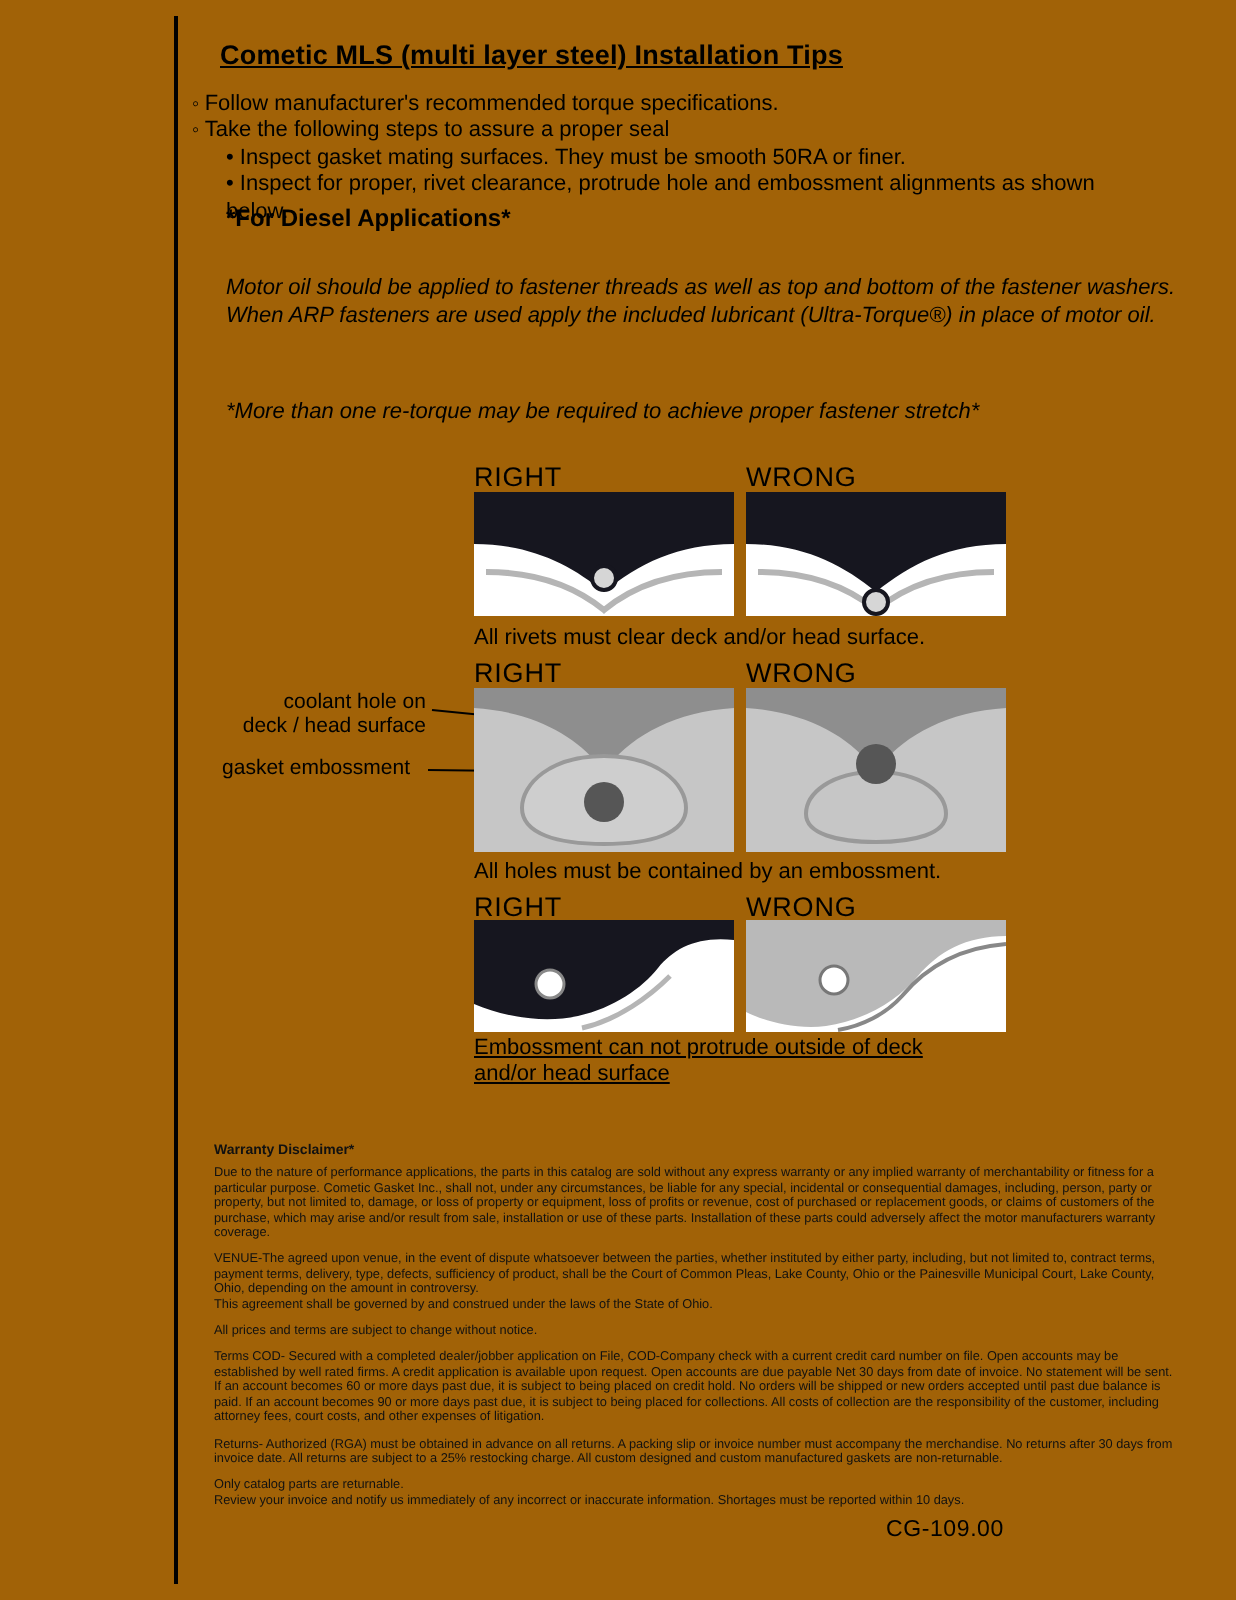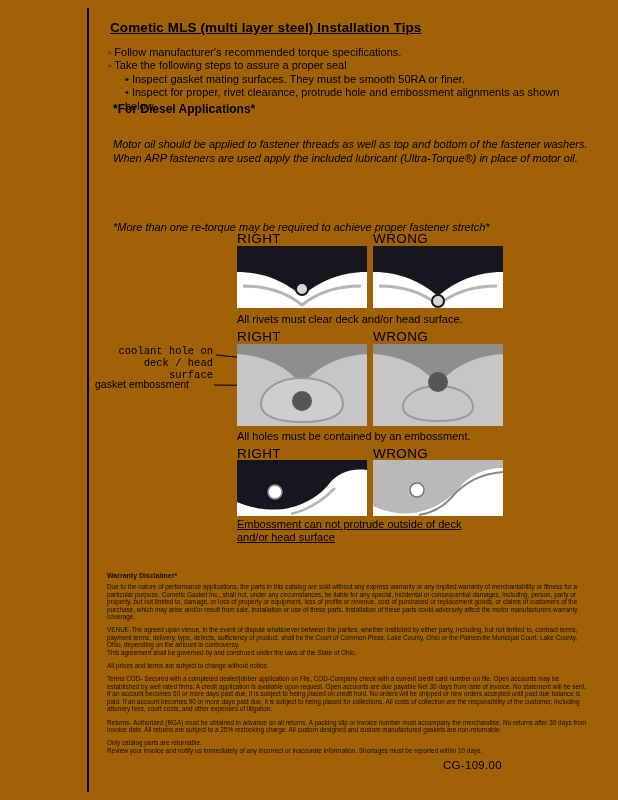--- a/index.html
+++ b/index.html
@@ -16,41 +16,41 @@
     position: absolute; left: 87px; top: 8px;
     width: 2px; height: 784px; background: #000;
   }
   .title {
     position: absolute; left: 110px; top: 20px;
     font-size: 13.5px; font-weight: bold;
     text-decoration: underline;
     letter-spacing: 0.1px;
   }
   .bullets {
-    position: absolute; left: 108px; top: 46px;
+    position: absolute; left: 96px; top: 46px;
     font-size: 11px; line-height: 13.4px;
     width: 480px;
   }
   .b1::before { content: "◦ "; font-size: 10px; }
   .b2 { margin-left: 17px; }
   .b2::before { content: "• "; }
   .diesel-heading {
     position: absolute; left: 113px; top: 102px;
     font-size: 12px; font-weight: bold;
   }
   .para {
     position: absolute; left: 113px;
     width: 478px;
     font-size: 11px; line-height: 13.6px;
     white-space: pre-line;
     font-style: italic;
   }
   .para1 { top: 138px; }
   .para2 { top: 172px; }
-  .note  { top: 221px; white-space: normal; }
+  .note  { top: 200px; white-space: normal; }
 
   .dg-label {
     position: absolute; width: 130px;
     font-size: 13.5px;
     letter-spacing: 0.4px;
   }
   .colL { left: 237px; } .colR { left: 373px; }
   .row1-lbl { top: 231px; } .row2-lbl { top: 329px; } .row3-lbl { top: 446px; }
 
   .panel {
@@ -69,22 +69,22 @@
   }
   .cap1 { top: 313px; }
   .cap2 { top: 430px; }
   .cap3 { top: 518px; text-decoration: underline; }
 
   .ann {
     position: absolute; text-align: right;
     font-size: 10.5px; line-height: 12px;
     white-space: pre-line;
   }
-  .ann-coolant { left: 110px; top: 345px; width: 103px; font-family: Liberation Mono, monospace; }
-  .ann-emboss  { left: 84px; top: 378px; width: 105px; }
+  .ann-coolant { left: 110px; top: 345px; width: 103px; }
+  .ann-emboss  { left: 100px; top: 378px; width: 105px; }
   .leaders { position: absolute; left: 214px; top: 345px; width: 96px; height: 50px; }
 
   .disclaimer {
     position: absolute; left: 107px; top: 572px;
     width: 484px;
     font-size: 6.4px; line-height: 7.4px;
     color: #111;
   }
   .disclaimer h2 {
     font-size: 7px; font-weight: bold; margin-bottom: 4px;

